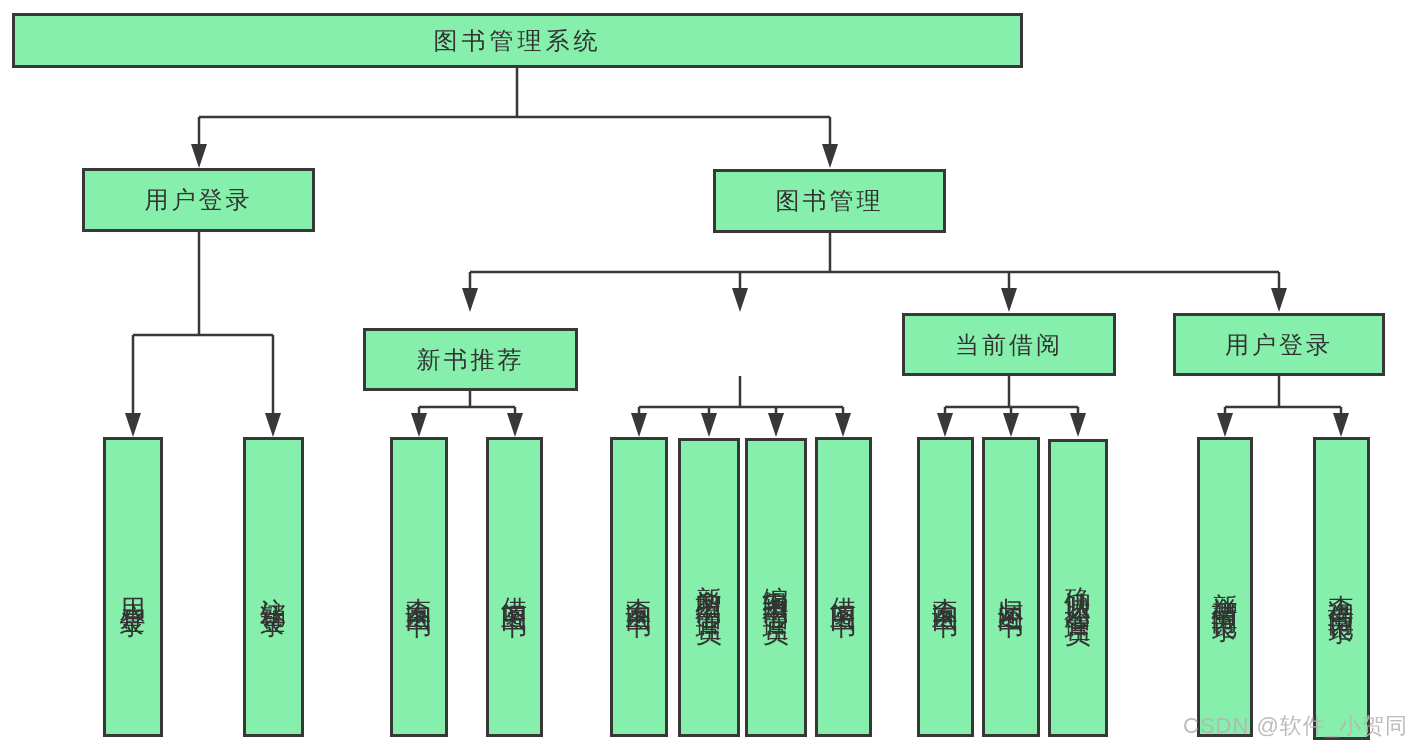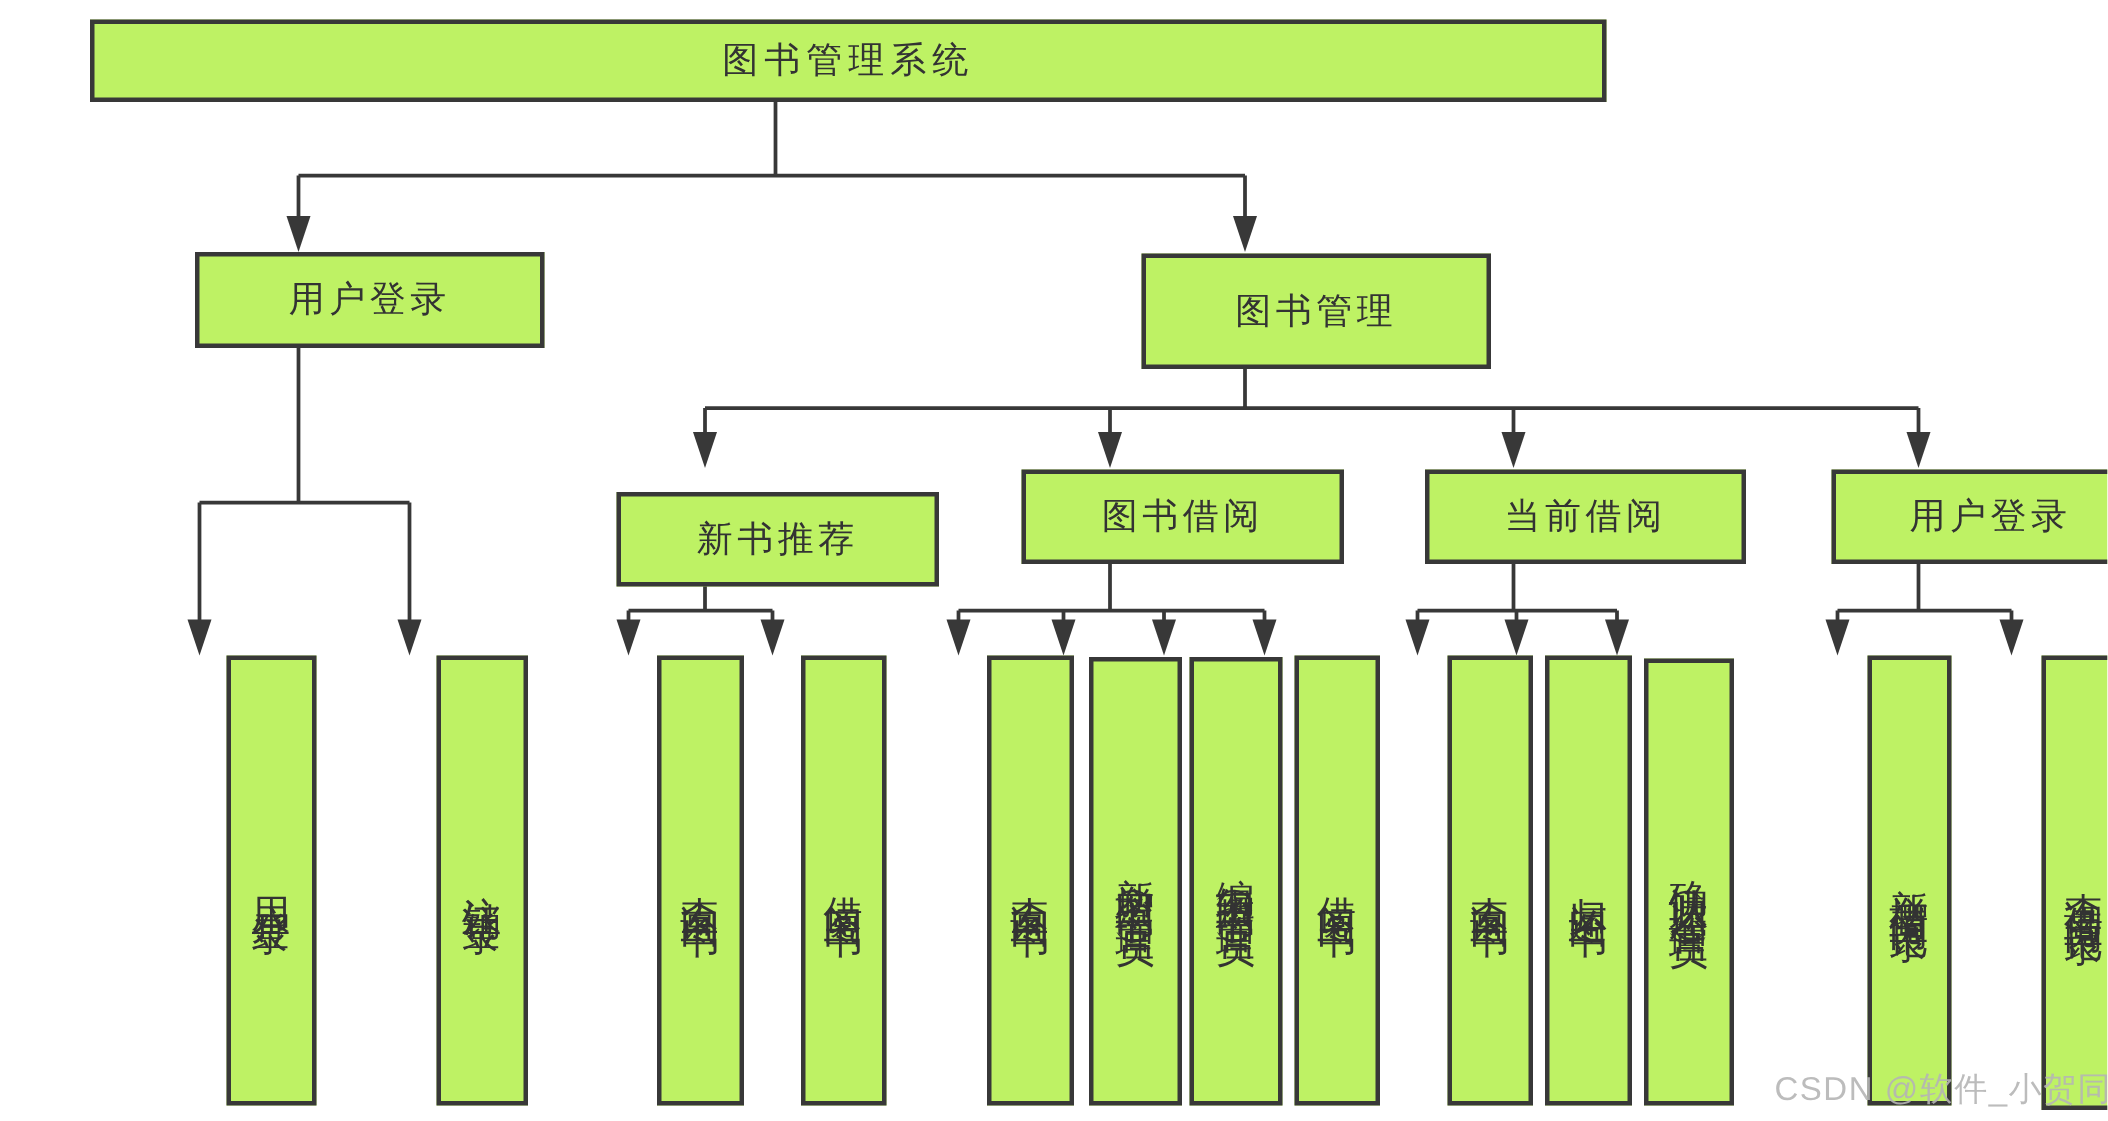--- a/index.html
+++ b/index.html
@@ -18,26 +18,25 @@
   .connectors {
     position: absolute;
     left: 0;
     top: 0;
     pointer-events: none;
   }
   .node {
     position: absolute;
     box-sizing: border-box;
     border: 3px solid #383838;
-    background: #bef264;
+    background: #86efac;
     display: flex;
     align-items: center;
     justify-content: center;
     color: #333333;
-    margin-left: 48px;
   }
   .node .lbl {
     white-space: nowrap;
   }
   .hbox .lbl {
     font-size: 24px;
     letter-spacing: 3px;
     line-height: 1;
   }
   .root .lbl {
@@ -126,29 +125,26 @@
     </g>
   </svg>
 
   <div class="node hbox root" style="left:12px; top:13px; width:1011px; height:55px;">
     <span class="lbl">图书管理系统</span>
   </div>
 
   <div class="node hbox" style="left:82px; top:168px; width:233px; height:64px;">
     <span class="lbl">用户登录</span>
   </div>
-  <div class="node hbox" style="left:713px; top:169px; width:233px; height:77px;">
+  <div class="node hbox" style="left:713px; top:169px; width:233px; height:64px;">
     <span class="lbl">图书管理</span>
   </div>
 
   <div class="node hbox" style="left:363px; top:328px; width:215px; height:63px;">
     <span class="lbl">新书推荐</span>
-  </div>
-  <div class="node hbox" style="left:633px; top:313px; width:215px; height:63px;">
-    <span class="lbl">图书借阅</span>
   </div>
   <div class="node hbox" style="left:902px; top:313px; width:214px; height:63px;">
     <span class="lbl">当前借阅</span>
   </div>
   <div class="node hbox" style="left:1173px; top:313px; width:212px; height:63px;">
     <span class="lbl">用户登录</span>
   </div>
 
   <div class="node leaf" style="left:103px; top:437px; width:60px; height:300px;">
     <span class="lbl">用户登录</span>

